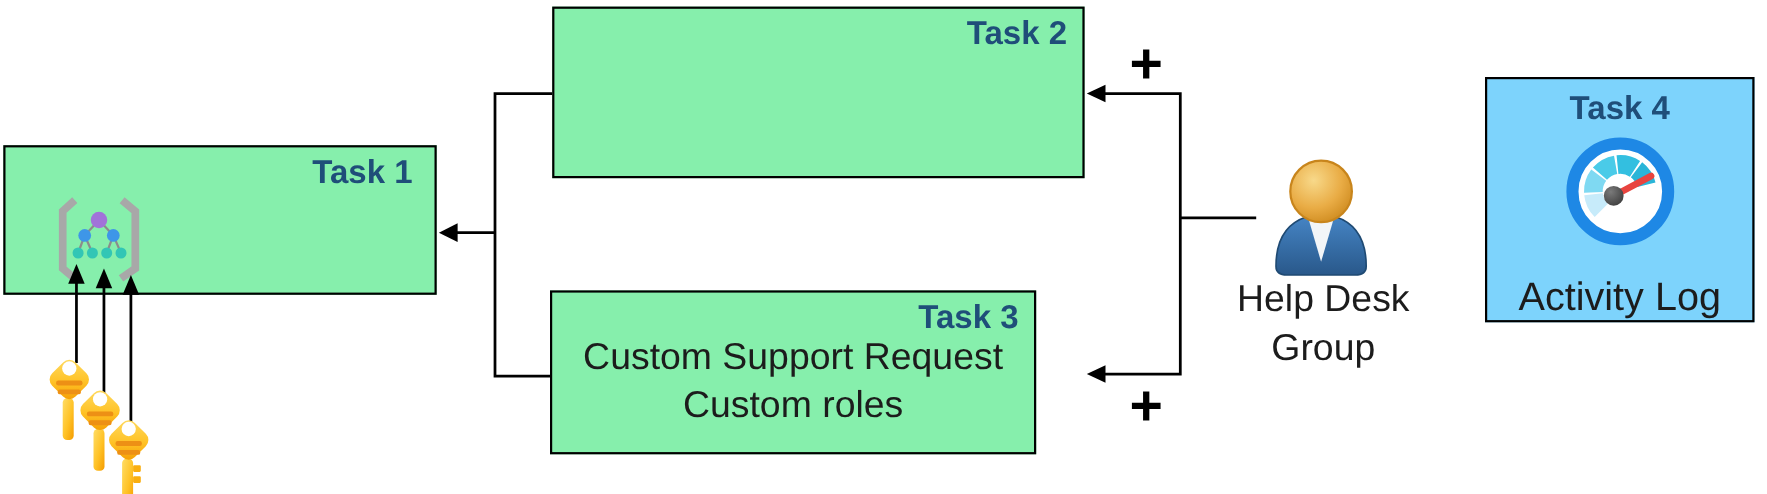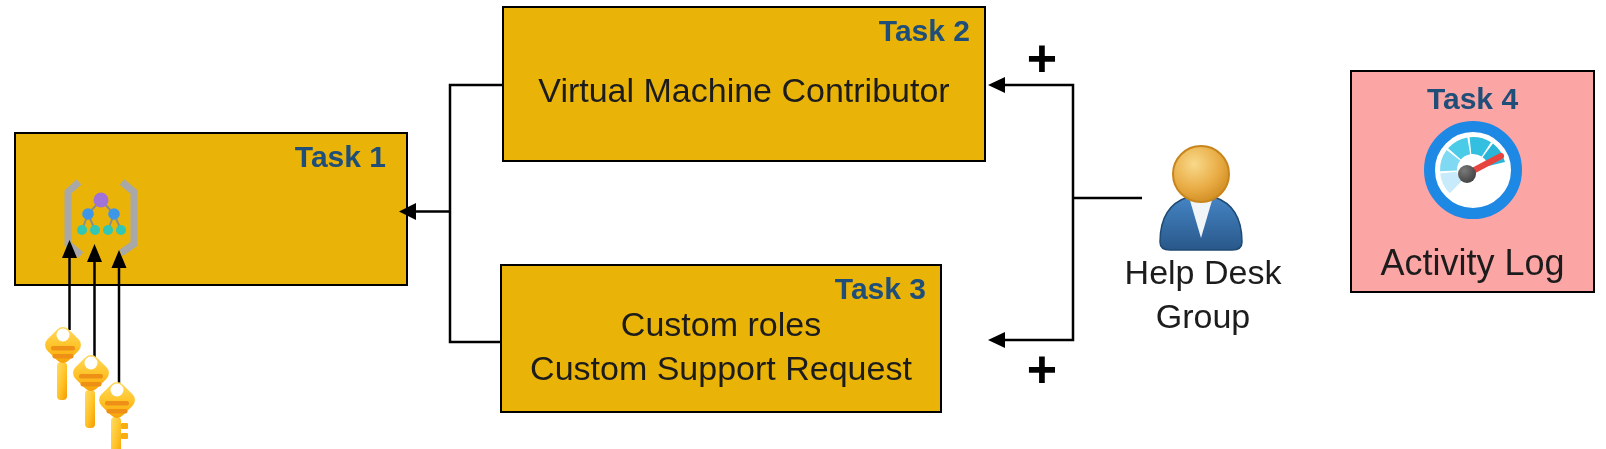--- a/index.html
+++ b/index.html
@@ -1,57 +1,57 @@
 <!DOCTYPE html>
 <html><head>
 <meta charset="utf-8">
 <style>
   html,body{margin:0;padding:0;background:#fff;}
   .canvas{
     position:relative;width:1606px;height:449px;background:#ffffff;overflow:hidden;
     font-family:"Liberation Sans",sans-serif;color:#1c1c1c;
   }
   .task-box{
-    position:absolute;background:#eab308;border:2.5px solid #000;box-sizing:border-box;
+    position:absolute;background:#86efac;border:2.5px solid #000;box-sizing:border-box;
   }
   .task-label{
     position:absolute;top:6px;right:14px;font-weight:700;font-size:30px;color:#1f4e79;
     letter-spacing:0px;
   }
   .box-lines{
     position:absolute;inset:0;display:flex;flex-direction:column;justify-content:center;
     align-items:center;text-align:center;font-size:34px;line-height:44px;color:#1c1c1c;
     padding-top:12px;box-sizing:border-box;
   }
   .task1-title{
     position:absolute;left:140px;top:0;bottom:0;right:8px;display:flex;align-items:center;
     justify-content:center;font-size:37px;color:#262626;
   }
   .task4-box{
-    position:absolute;background:#fca5a5;border:2px solid #000;box-sizing:border-box;
-    display:flex;flex-direction:column;align-items:center;justify-content:flex-start;
+    position:absolute;background:#7dd3fc;border:2px solid #000;box-sizing:border-box;
+    display:flex;flex-direction:column;align-items:center;justify-content:space-between;
   }
   .task4-label{font-weight:700;font-size:30px;color:#1f4e79;margin-top:10px;}
   .task4-caption{font-size:36px;color:#1c1c1c;margin-top:20px;}
   .overlay{position:absolute;left:0;top:0;z-index:5;pointer-events:none;}
   .plus{
     position:absolute;font-size:52px;font-weight:700;color:#000;z-index:6;
     transform:translate(-50%,-50%);line-height:1;
   }
   .caption{
     position:absolute;width:220px;text-align:center;font-size:34px;line-height:42px;color:#1c1c1c;
   }
   .mg-icon{position:absolute;left:48px;top:44px;}
 </style>
 </head>
 <body>
 
 <div class="canvas">
 
-  <div class="task-box" style="left:14px;top:132px;width:394px;height:154px;">
+  <div class="task-box" style="left:3px;top:132px;width:394px;height:136px;">
     <span class="task-label" style="right:20px;">Task 1</span>
     <svg class="mg-icon" width="80" height="84" viewBox="0 0 80 84">
       <path d="M15 4 L4 14 L4 66 L17 77" fill="none" stroke="#A8A8A8" stroke-width="7"></path>
       <path d="M58 4 L70 14 L70 66 L57 75" fill="none" stroke="#A8A8A8" stroke-width="7"></path>
       <g stroke="#8c8c8c" stroke-width="2">
         <line x1="37" y1="22" x2="24" y2="36"></line>
           <line x1="37" y1="22" x2="50" y2="36"></line>
         <line x1="24" y1="36" x2="18" y2="52"></line>
           <line x1="24" y1="36" x2="31" y2="52"></line>
         <line x1="50" y1="36" x2="44" y2="52"></line>
@@ -63,29 +63,28 @@
       <circle cx="18" cy="52" r="5" fill="#32C6B5"></circle>
       <circle cx="31" cy="52" r="5" fill="#32C6B5"></circle>
       <circle cx="44" cy="52" r="5" fill="#32C6B5"></circle>
       <circle cx="57" cy="52" r="5" fill="#32C6B5"></circle>
     </svg>
   </div>
 
   <div class="task-box" style="left:502px;top:6px;width:484px;height:156px;">
     <span class="task-label">Task 2</span>
     <div class="box-lines">
-      <span>Virtual Machine Contributor</span>
     </div>
   </div>
 
   <div class="task-box" style="left:500px;top:264px;width:442px;height:149px;">
     <span class="task-label">Task 3</span>
     <div class="box-lines" style="padding-top:14px;">
+      <span>Custom Support Request</span>
       <span>Custom roles</span>
-      <span>Custom Support Request</span>
     </div>
   </div>
 
   <div class="task4-box" style="left:1350px;top:70px;width:245px;height:223px;">
     <span class="task4-label">Task 4</span>
     <svg width="104" height="104" viewBox="0 0 104 104" style="margin-top:2px;">
       <circle cx="52" cy="52" r="43.5" fill="#ffffff" stroke="#1E88E5" stroke-width="11"></circle>
       <g transform="translate(52,52)">
         <path d="M-23.3 23.3 A33 33 0 0 1 -32.8 3.4 L-15.9 1.7 A16 16 0 0 0 -11.3 11.3 Z" fill="#C7EBFA"></path>
         <path d="M-33 1.2 A33 33 0 0 1 -26.4 -19.9 L-12.8 -9.6 A16 16 0 0 0 -16 0.6 Z" fill="#7FD9F2"></path>

